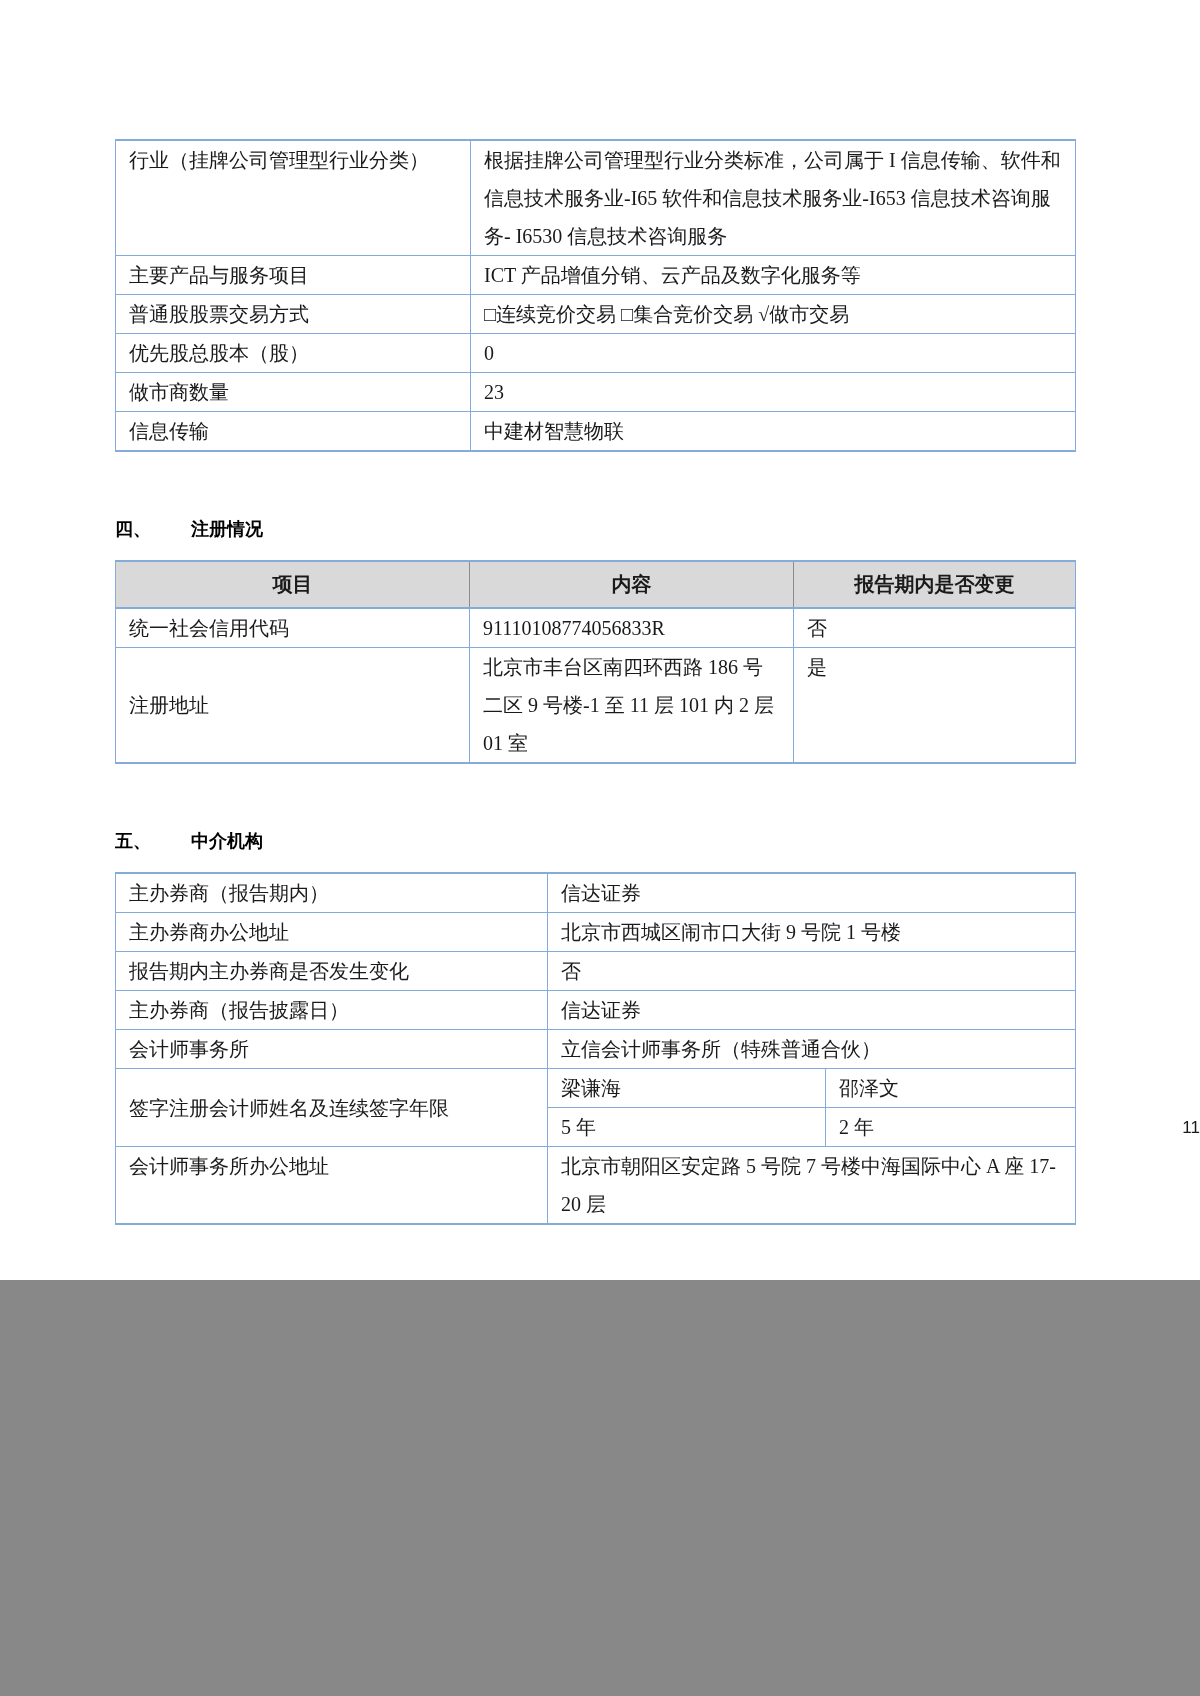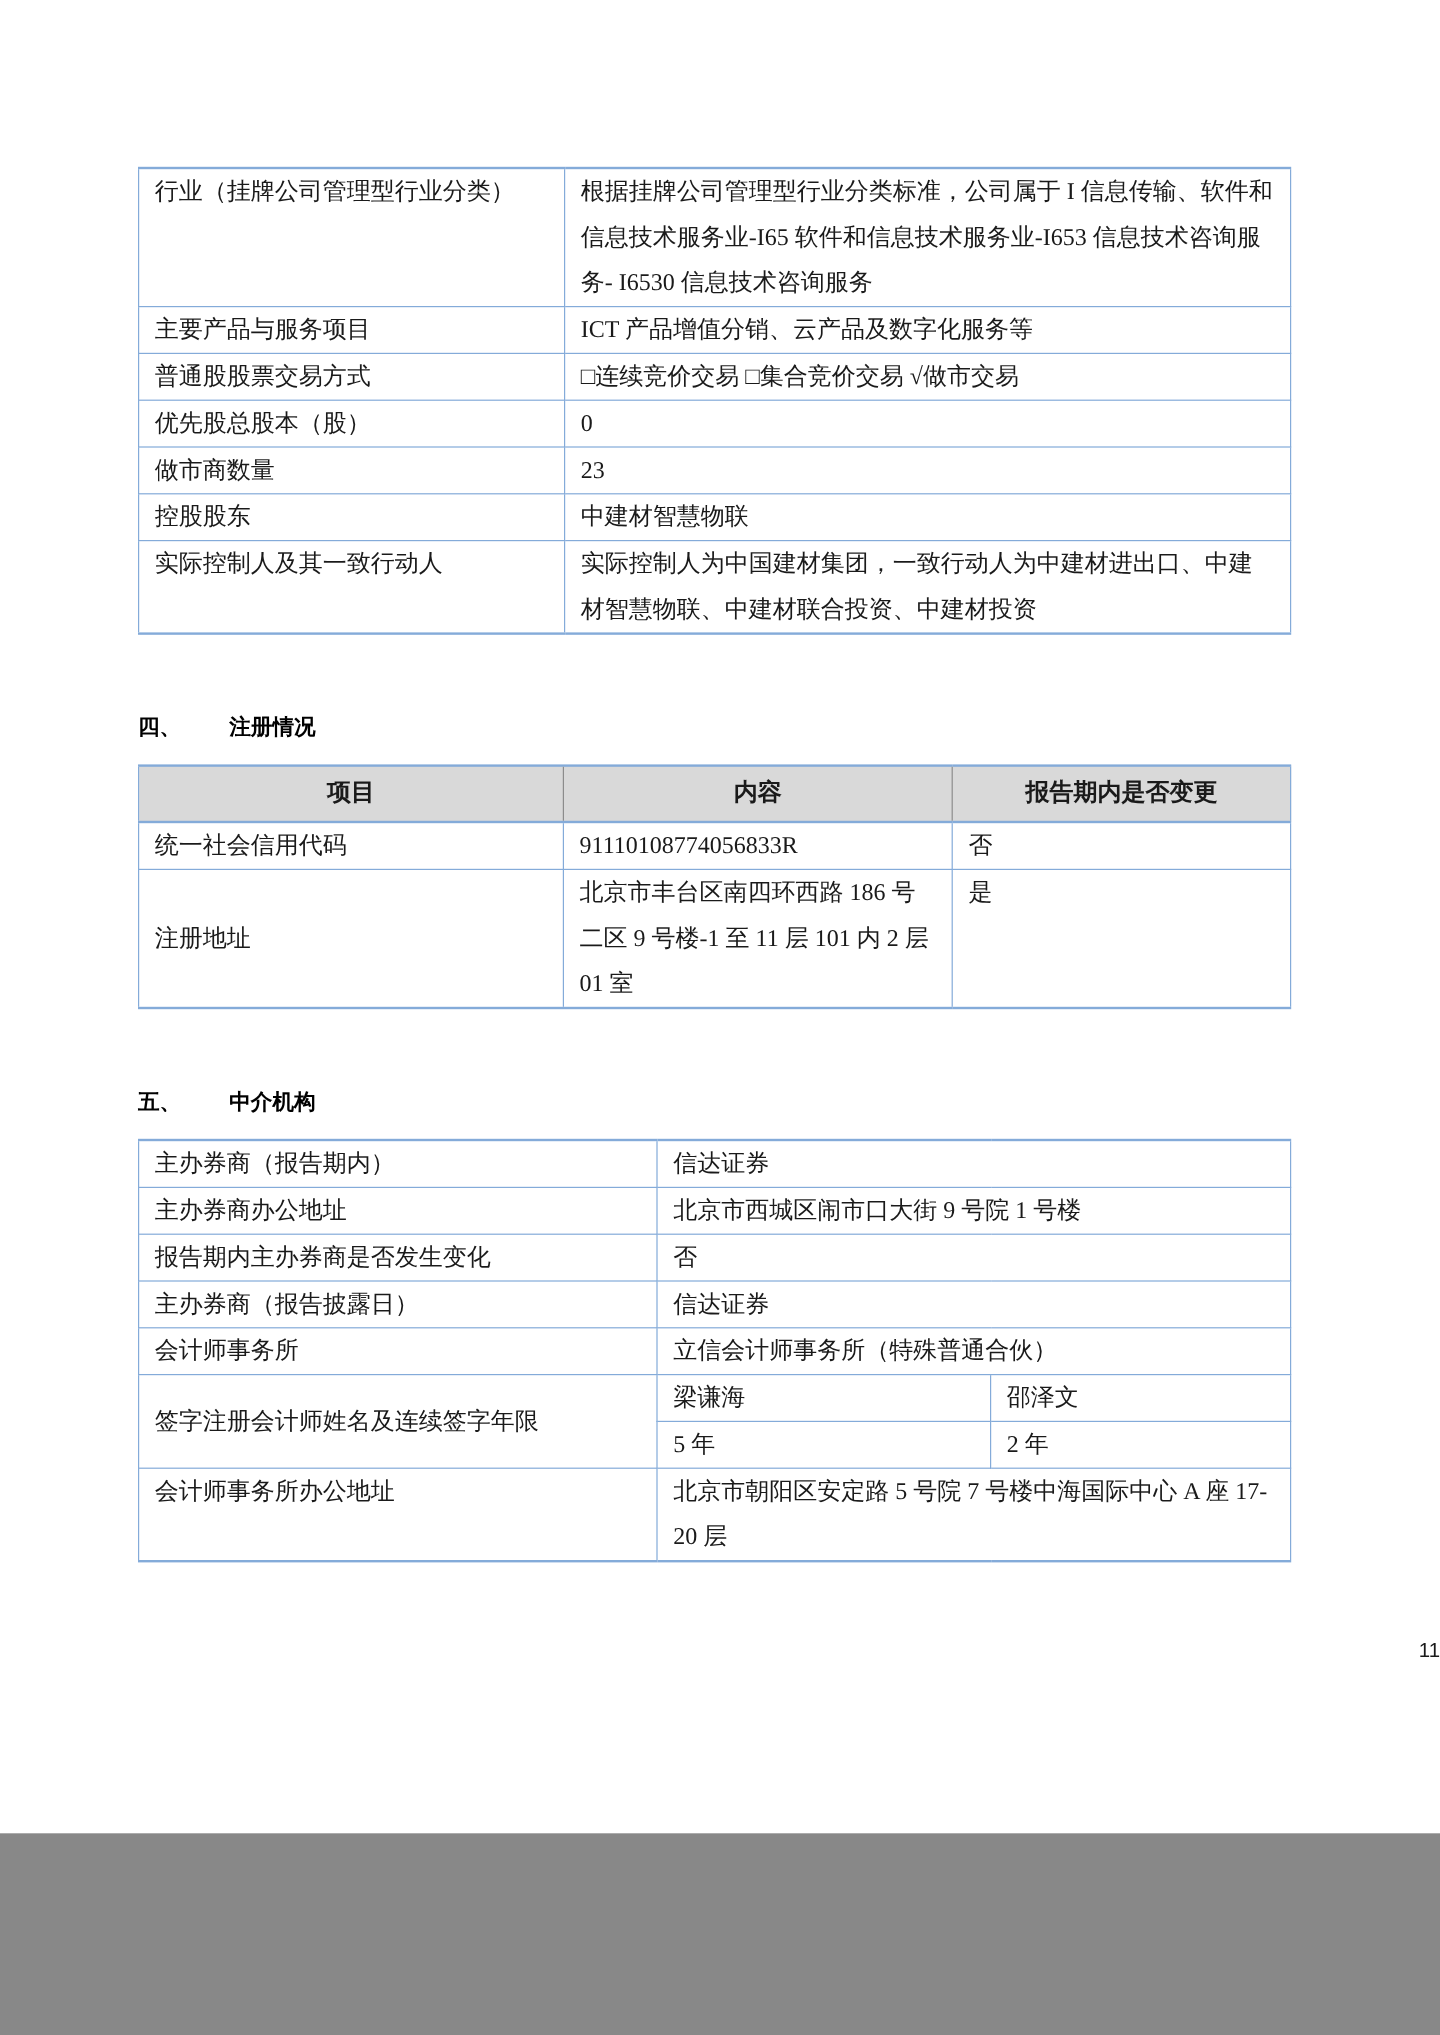--- a/index.html
+++ b/index.html
@@ -1,19 +1,19 @@
 <!DOCTYPE html>
 <html><head>
 <meta charset="utf-8">
 <style>
   * { box-sizing: border-box; }
   html, body { margin: 0; padding: 0; background: #888; }
   .page {
     width: 1200px;
-    height: 1528px;
+    height: 1280px;
     margin: 0 auto;
     background: #ffffff;
     position: relative;
     font-family: "Liberation Serif", "DejaVu Serif", serif;
     color: #1a1a1a;
     font-size: 20px;
     padding: 139px 125px 0 115px;
   }
   table.tbl {
     border-collapse: collapse;
@@ -100,26 +100,22 @@
       </tr>
       <tr>
         <td>优先股总股本（股）</td>
         <td>0</td>
       </tr>
       <tr>
         <td>做市商数量</td>
         <td>23</td>
       </tr>
       <tr>
-        <td>控股股东</td>
+        <td>信息传输</td>
         <td>中建材智慧物联</td>
-      </tr>
-      <tr>
-        <td>实际控制人及其一致行动人</td>
-        <td>实际控制人为中国建材集团，一致行动人为中建材进出口、中建材智慧物联、中建材联合投资、中建材投资</td>
       </tr>
     </tbody>
   </table>
 
   <div class="section-heading">
     <span class="num">四、</span><span>注册情况</span>
   </div>
 
   <table class="tbl t2">
     <colgroup>

